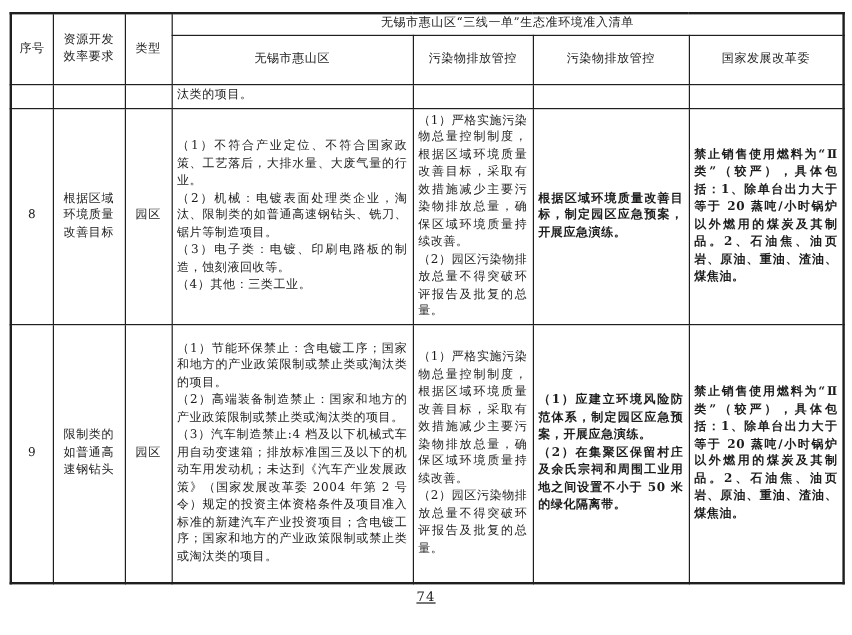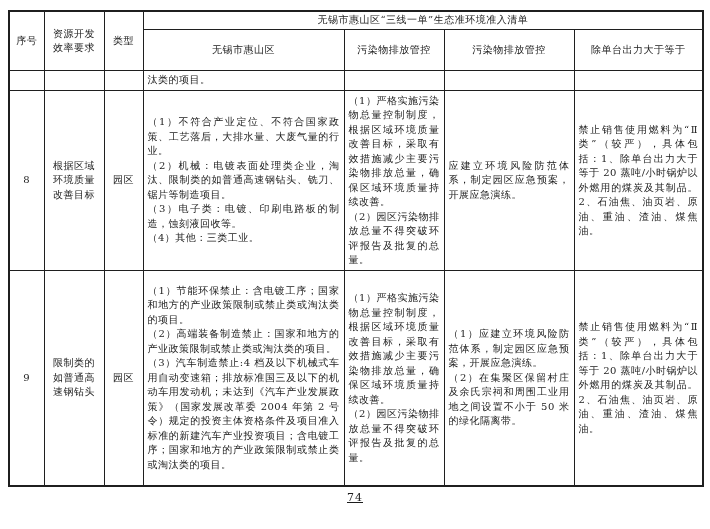--- a/index.html
+++ b/index.html
@@ -49,20 +49,21 @@
   }
   .cell-body {
     text-align: justify;
     vertical-align: top;
     white-space: pre-line;
   }
   .cell-body-mid {
     text-align: justify;
     vertical-align: middle;
     white-space: pre-line;
+    font-weight: bold;
   }
   .name-cell {
     padding: 0 9px;
     text-align: center;
     vertical-align: middle;
   }
   .cont-row td { height: 17px; margin-top: 20px; }
   .row-8 > td { height: 177px; }
   .row-9 > td { height: 212px; }
   .page-number {
@@ -93,42 +94,42 @@
     <tr>
       <th rowspan="2">序号</th>
       <th rowspan="2">资源开发效率要求</th>
       <th rowspan="2">类型</th>
       <th colspan="4" class="title-cell">无锡市惠山区“三线一单”生态准环境准入清单</th>
     </tr>
     <tr class="subhead-row">
       <th>无锡市惠山区</th>
       <th>污染物排放管控</th>
       <th>污染物排放管控</th>
-      <th>除单台出力大于等于</th>
+      <th>国家发展改革委</th>
     </tr>
     <tr class="cont-row">
       <td></td>
       <td></td>
       <td></td>
       <td class="cell-body">汰类的项目。</td>
       <td></td>
       <td></td>
       <td></td>
     </tr>
     <tr class="row-8">
       <td class="cell-center">8</td>
       <td class="name-cell">根据区域环境质量改善目标</td>
       <td class="cell-center">园区</td>
       <td class="cell-body">（1）不符合产业定位、不符合国家政策、工艺落后，大排水量、大废气量的行业。
 （2）机械：电镀表面处理类企业，淘汰、限制类的如普通高速钢钻头、铣刀、锯片等制造项目。
 （3）电子类：电镀、印刷电路板的制造，蚀刻液回收等。
 （4）其他：三类工业。</td>
       <td class="cell-body">（1）严格实施污染物总量控制制度，根据区域环境质量改善目标，采取有效措施减少主要污染物排放总量，确保区域环境质量持续改善。
 （2）园区污染物排放总量不得突破环评报告及批复的总量。</td>
-      <td class="cell-body-mid">应建立环境风险防范体系，制定园区应急预案，开展应急演练。</td>
+      <td class="cell-body-mid">根据区域环境质量改善目标，制定园区应急预案，开展应急演练。</td>
       <td class="cell-body-mid">禁止销售使用燃料为“Ⅱ类”（较严），具体包括：1、除单台出力大于等于 20 蒸吨/小时锅炉以外燃用的煤炭及其制品。2、石油焦、油页岩、原油、重油、渣油、煤焦油。</td>
     </tr>
     <tr class="row-9">
       <td class="cell-center">9</td>
       <td class="name-cell">限制类的如普通高速钢钻头</td>
       <td class="cell-center">园区</td>
       <td class="cell-body">（1）节能环保禁止：含电镀工序；国家和地方的产业政策限制或禁止类或淘汰类的项目。
 （2）高端装备制造禁止：国家和地方的产业政策限制或禁止类或淘汰类的项目。
 （3）汽车制造禁止:4 档及以下机械式车用自动变速箱；排放标准国三及以下的机动车用发动机；未达到《汽车产业发展政策》（国家发展改革委 2004 年第 2 号令）规定的投资主体资格条件及项目准入标准的新建汽车产业投资项目；含电镀工序；国家和地方的产业政策限制或禁止类或淘汰类的项目。</td>
       <td class="cell-body">（1）严格实施污染物总量控制制度，根据区域环境质量改善目标，采取有效措施减少主要污染物排放总量，确保区域环境质量持续改善。

